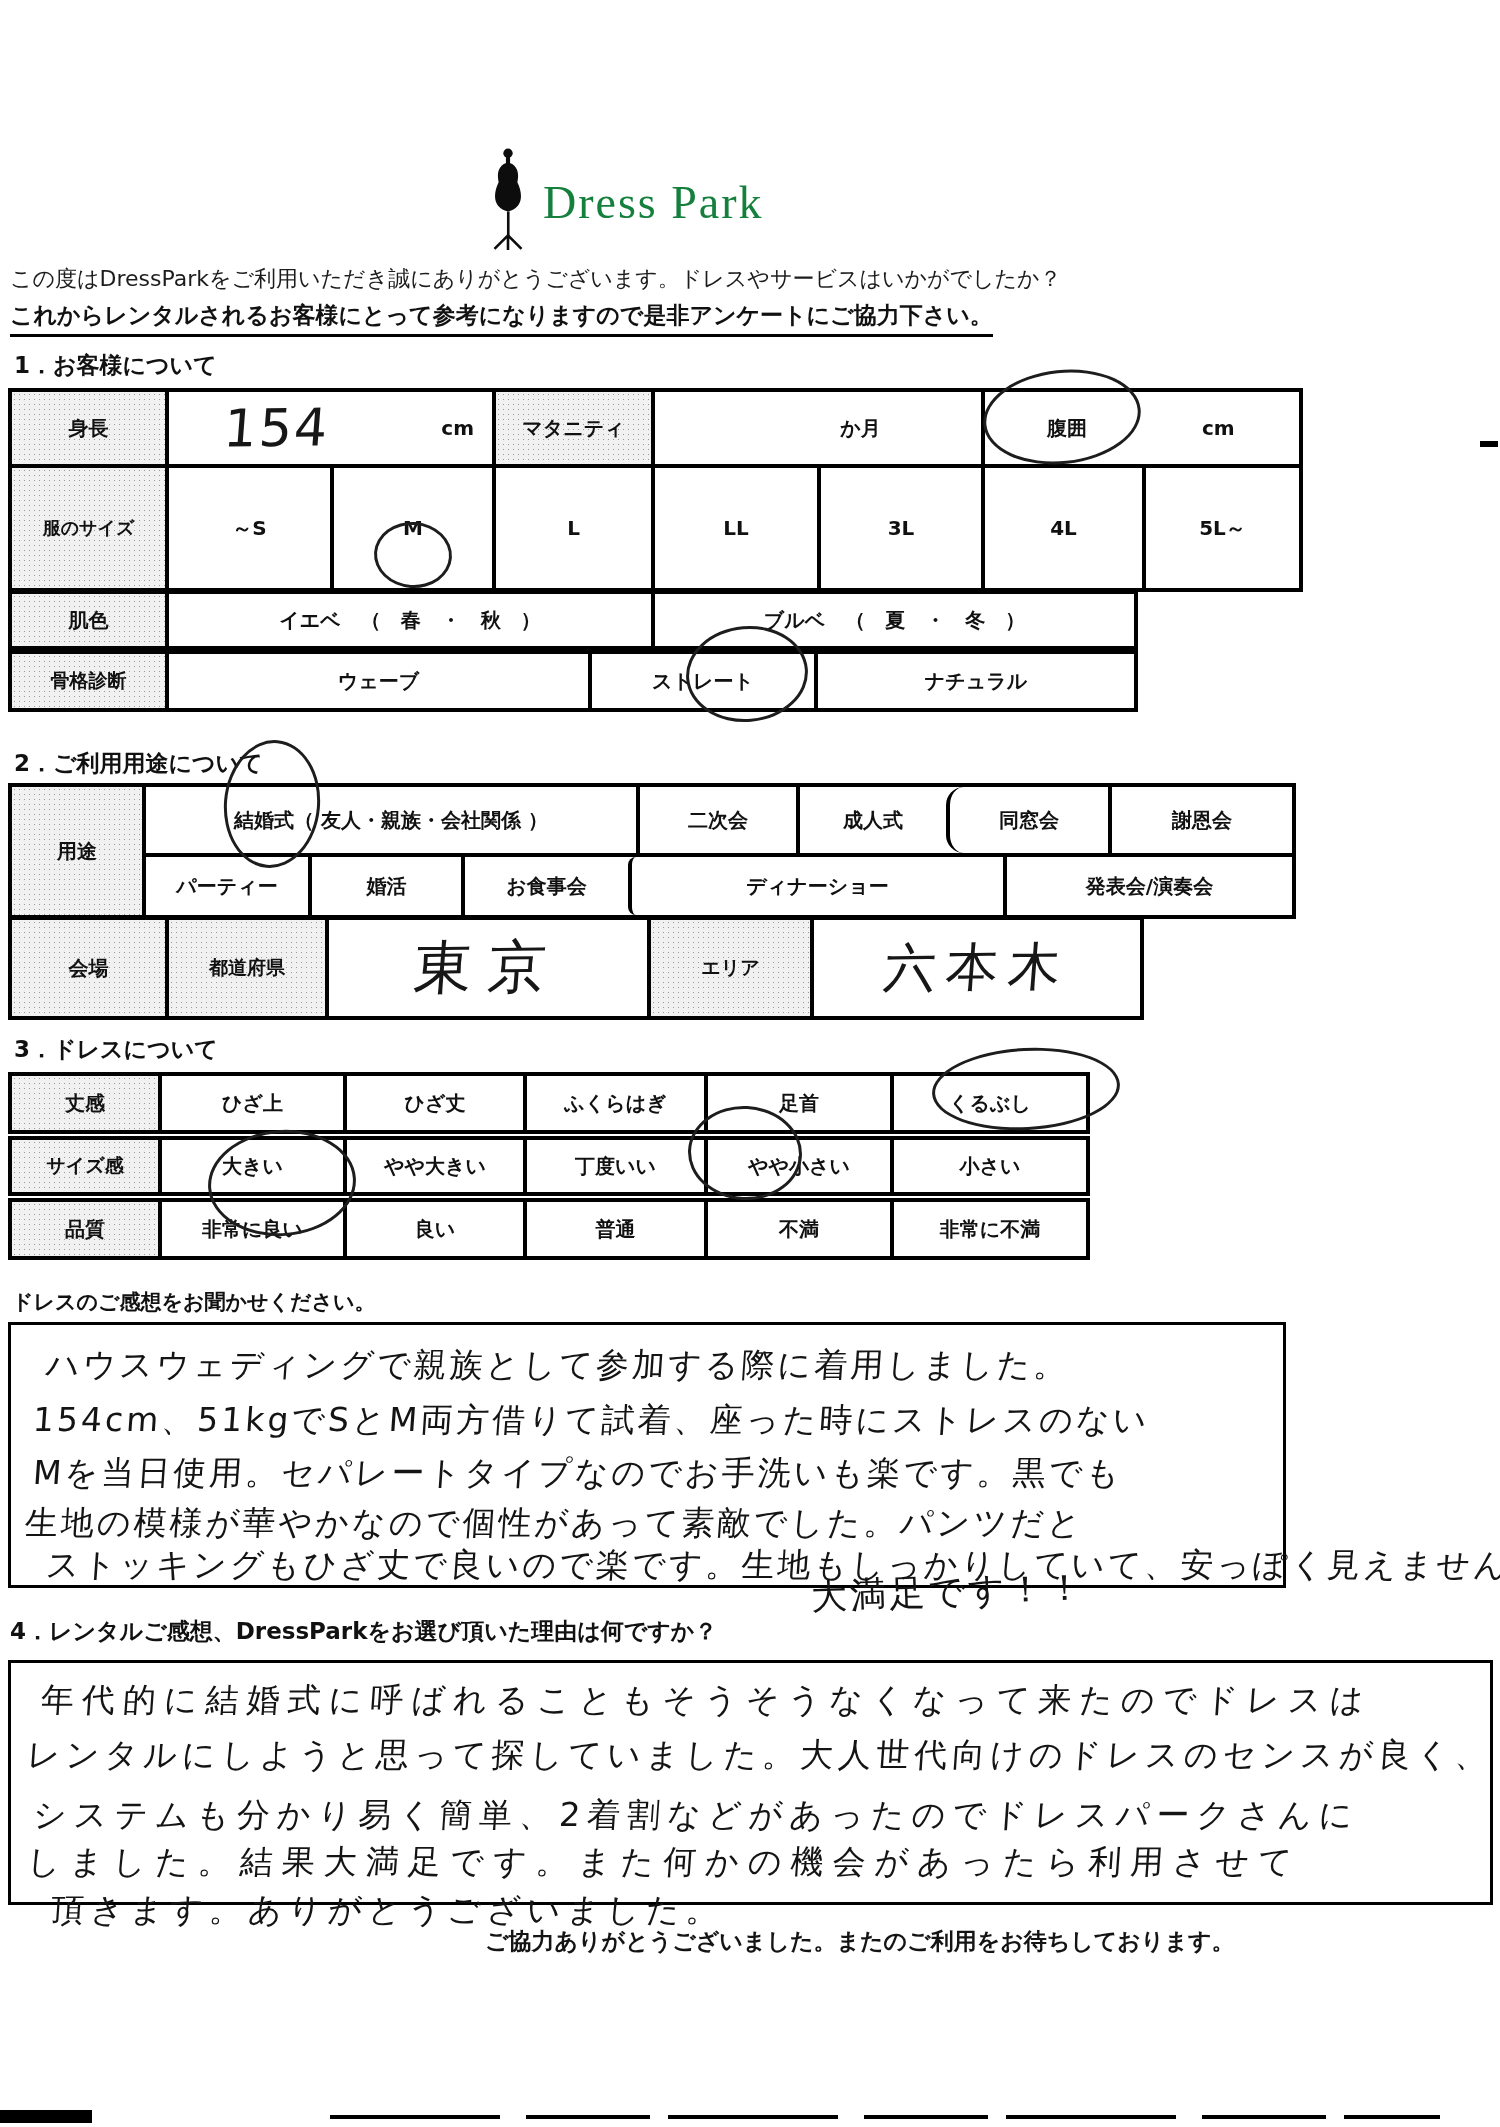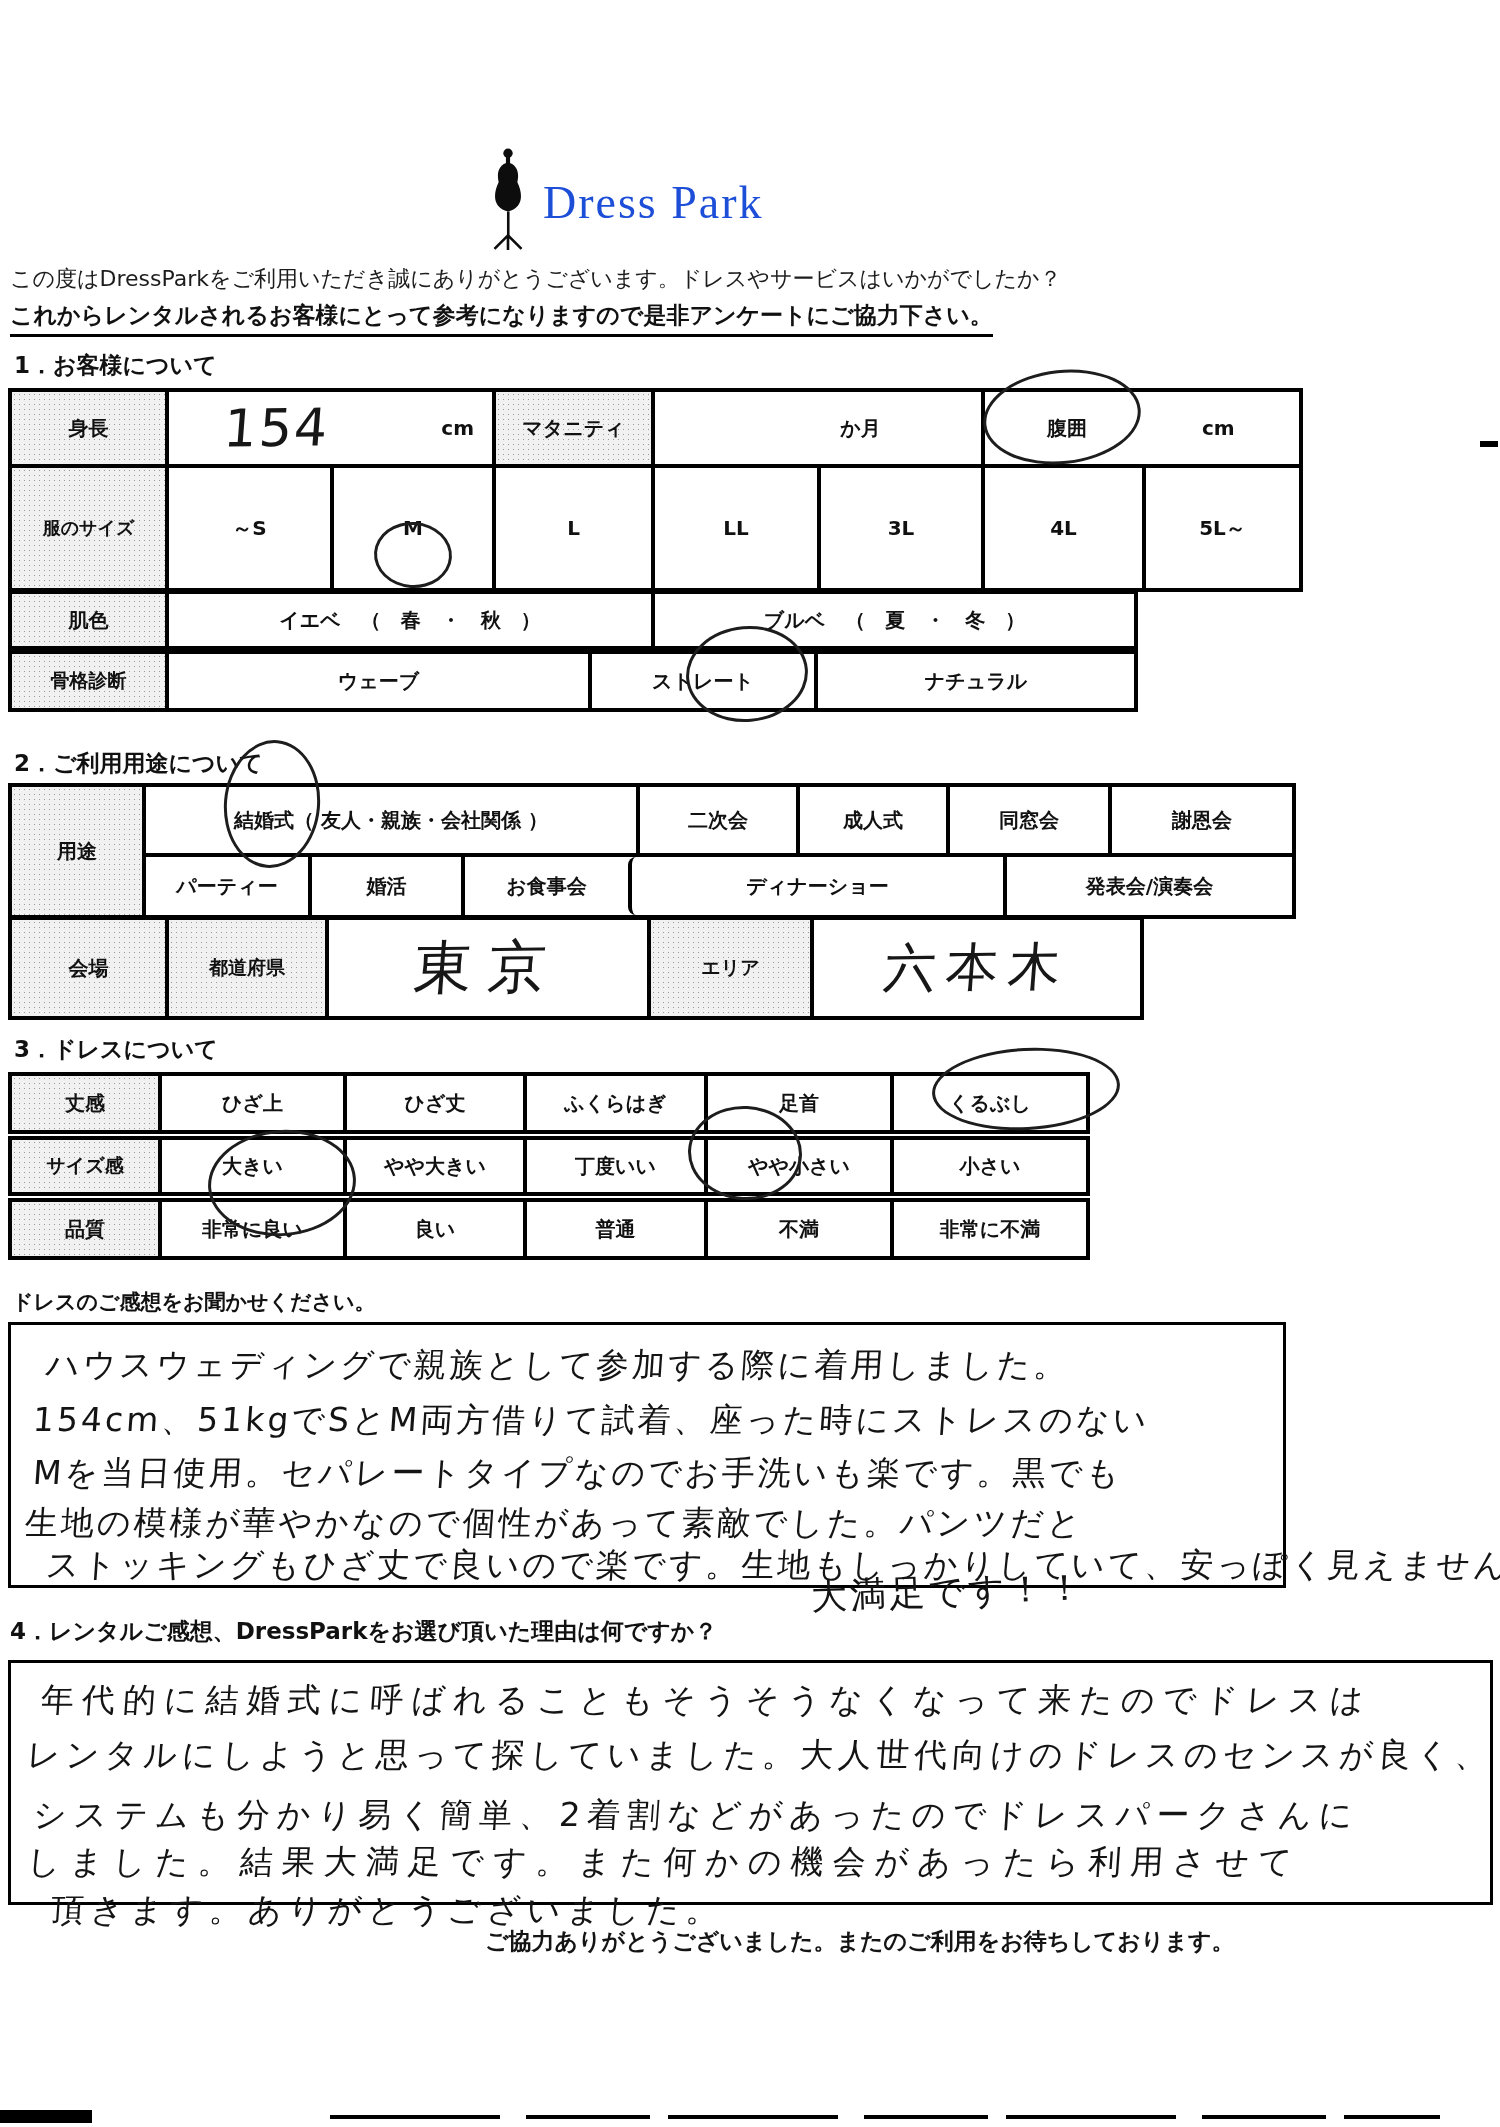--- a/index.html
+++ b/index.html
@@ -1,20 +1,20 @@
 <!DOCTYPE html>
 <html><head>
 <meta charset="utf-8">
 <style>
   html,body{margin:0;padding:0;background:#fff;}
   .page{position:relative;width:1500px;height:2127px;background:#fff;overflow:hidden;
         font-family:"DejaVu Sans",sans-serif;color:#111;}
   
   .logo{position:absolute;left:487px;top:148px;display:flex;align-items:center;gap:14px;}
-  .logo-text{font-family:"Liberation Serif",serif;font-size:46px;letter-spacing:2px;color:#1d4ed8;}
+  .logo-text{font-family:"Liberation Serif",serif;font-size:46px;letter-spacing:2px;color:#15803d;}
   
   .intro1{position:absolute;left:10px;top:264px;font-size:22px;color:#1c1c1c;white-space:nowrap;}
   .intro2{position:absolute;left:10px;top:300px;font-size:23px;font-weight:bold;white-space:nowrap;
           border-bottom:3px solid #000;padding-bottom:3px;}
   .h1{position:absolute;font-size:23px;font-weight:bold;white-space:nowrap;}
   
   .tb{position:absolute;border:4px solid #000;display:flex;flex-direction:column;box-sizing:border-box;background:#fff;}
   .tr{display:flex;flex-shrink:0;}
   .tr + .tr{border-top:4px solid #000;}
   .c{display:flex;align-items:center;justify-content:center;box-sizing:border-box;
@@ -106,21 +106,21 @@
   <div class="h1" style="left:14px;top:748px;">2．ご利用用途について</div>
 
   <div class="tb" style="left:8px;top:783px;width:1288px;height:136px;">
     <div style="display:flex;flex:1;">
       <div class="c shade" style="width:130px;">用途</div>
       <div style="flex:1;display:flex;flex-direction:column;border-left:4px solid #000;">
         <div class="tr" style="height:66px;">
           <div class="c" style="width:490px;">結婚式（ 友人・親族・会社関係 ）</div>
           <div class="c" style="width:160px;">二次会</div>
           <div class="c" style="width:150px;">成人式</div>
-          <div class="c" style="width:162px;">同窓会</div>
+          <div class="c" style="width:162px;border-radius:18px;">同窓会</div>
           <div class="c grow">謝恩会</div>
         </div>
         <div class="tr grow">
           <div class="c" style="width:162px;text-align:right;">パーティー</div>
           <div class="c" style="width:153px;">婚活</div>
           <div class="c" style="width:167px;">お食事会</div>
           <div class="c" style="width:375px;border-radius:8px;">ディナーショー</div>
           <div class="c grow">発表会/演奏会</div>
         </div>
       </div>

